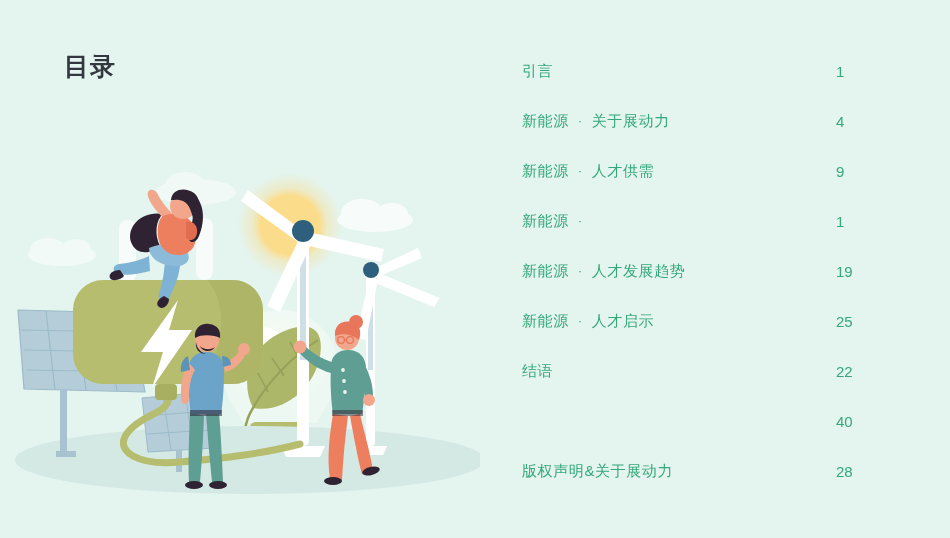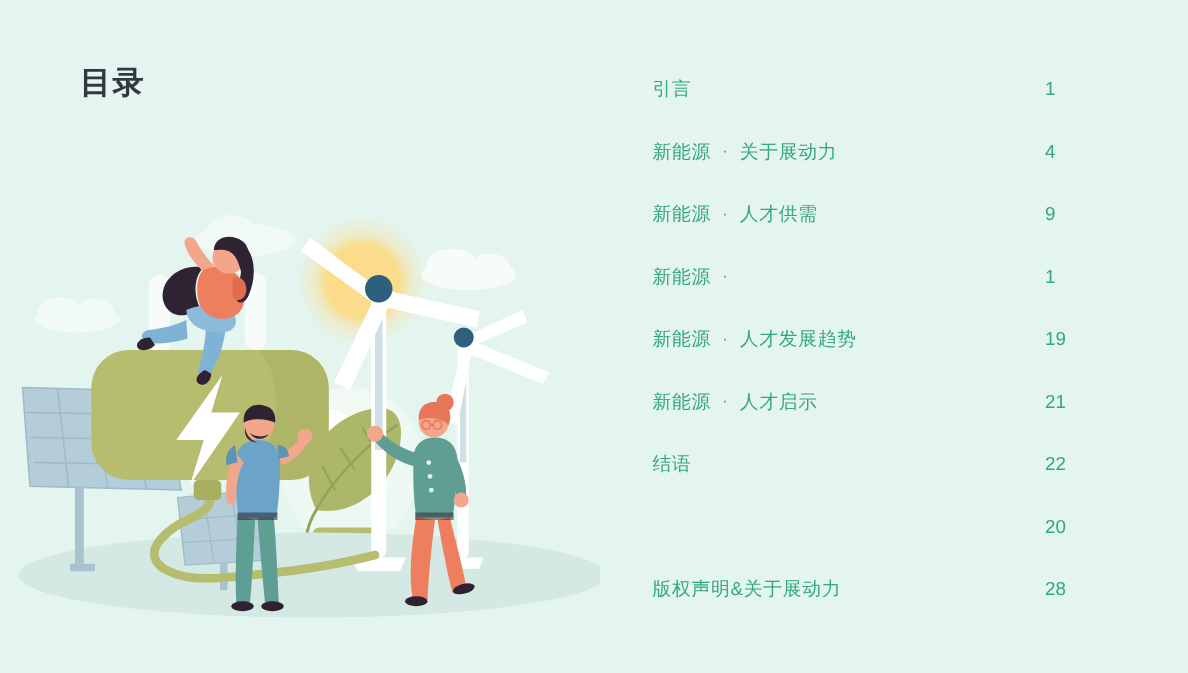--- a/index.html
+++ b/index.html
@@ -327,33 +327,33 @@
       </span>
       <span class="toc-page">19</span>
     </div>
 
     <div class="toc-row">
       <span class="toc-label">
         <span class="toc-prefix">新能源</span>
         <span class="toc-dot">·</span>
         <span class="toc-sub">人才启示</span>
       </span>
-      <span class="toc-page">21</span>
+      <span class="toc-page">25</span>
     </div>
 
     <div class="toc-row">
       <span class="toc-label">
         <span class="toc-prefix">结语</span>
 
       </span>
       <span class="toc-page">22</span>
     </div>
 
     <div class="toc-row">
-      <span class="toc-page">20</span>
+      <span class="toc-page">40</span>
     </div>
 
     <div class="toc-row">
       <span class="toc-label">
         <span class="toc-prefix">版权声明&amp;关于展动力</span>
 
       </span>
       <span class="toc-page">28</span>
     </div>
 

